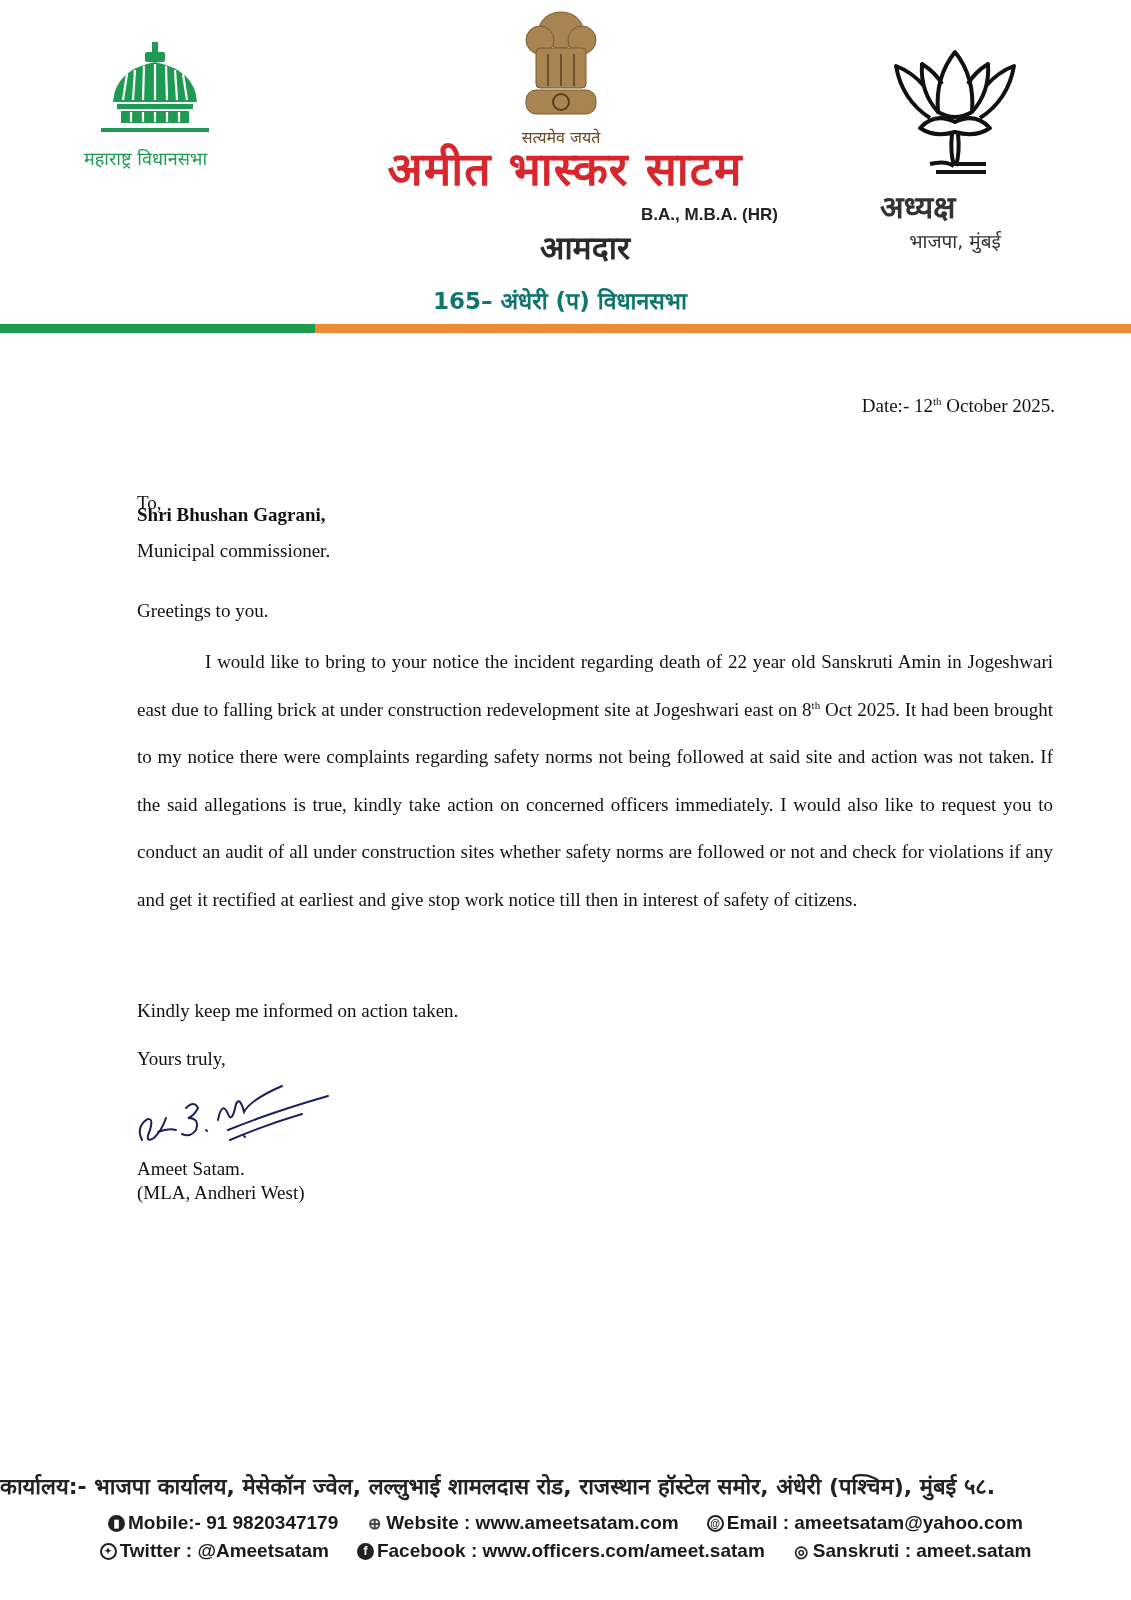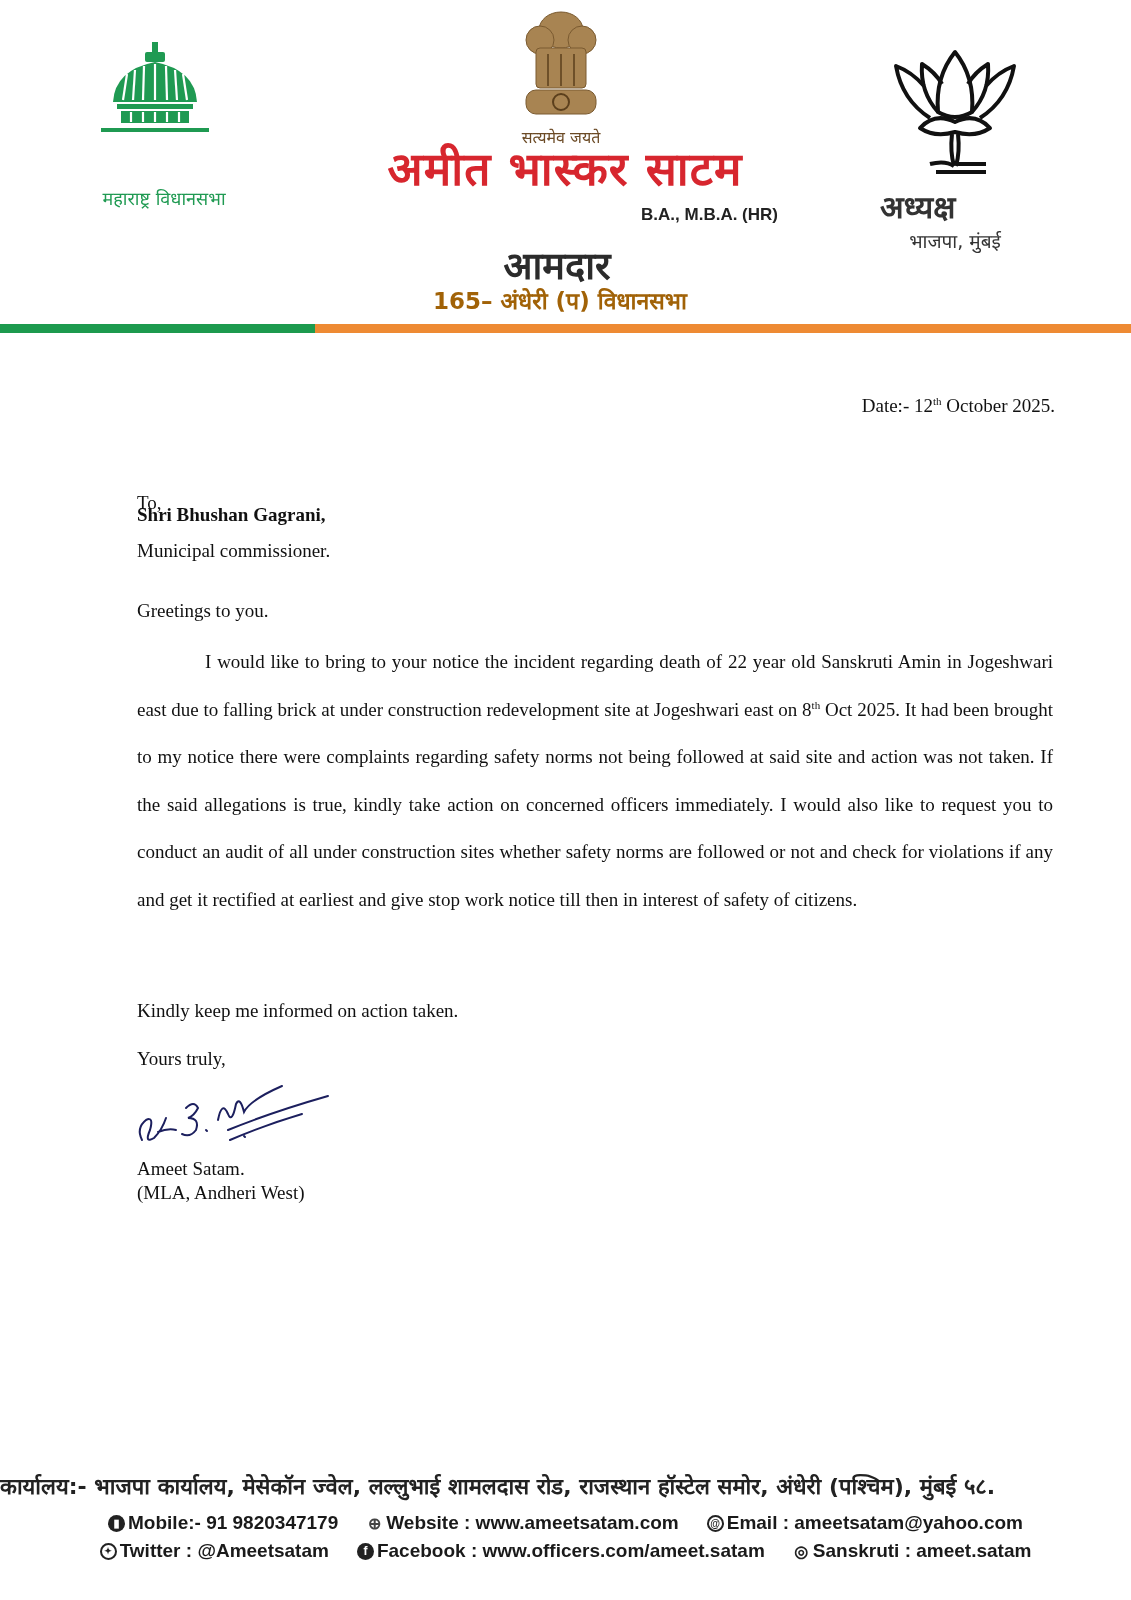--- a/index.html
+++ b/index.html
@@ -1,27 +1,27 @@
 <!DOCTYPE html>
 <html><head>
 <meta charset="utf-8">
 <style>
   html, body { margin: 0; padding: 0; background: #ffffff; }
   body { width: 1131px; height: 1600px; position: relative; overflow: hidden; font-family: "Liberation Serif", serif; color: #111; }
   .abs { position: absolute; }
 
   
   #vidhan-logo { left: 95px; top: 40px; width: 120px; height: 100px; }
-  #vidhan-caption { left: 84px; top: 146px; width: 160px; text-align: center; font-family: "DejaVu Sans", sans-serif; font-size: 18px; color: #1f9a52; margin-top: 40px; }
+  #vidhan-caption { left: 84px; top: 146px; width: 160px; font-family: "DejaVu Sans", sans-serif; font-size: 18px; color: #1f9a52; }
   #emblem { left: 518px; top: 8px; width: 86px; height: 118px; }
   #emblem-caption { left: 520px; top: 126px; width: 82px; text-align: center; font-family: "DejaVu Sans", sans-serif; font-size: 16px; color: #6b4a25; }
   #mla-name { left: 350px; top: 136px; width: 430px; text-align: center; font-family: "DejaVu Sans", sans-serif; font-weight: bold; font-size: 46px; color: #d7262e; letter-spacing: 1px; }
   #mla-qual { left: 560px; top: 205px; width: 218px; text-align: right; font-family: "Liberation Sans", sans-serif; font-weight: bold; font-size: 17px; color: #222; }
-  #mla-title { left: 422px; top: 225px; width: 270px; text-align: center; font-family: "DejaVu Sans", sans-serif; font-weight: bold; font-size: 38px; color: #2b2b2b; margin-top: 13px; }
-  #constituency { left: 360px; top: 284px; width: 400px; text-align: center; font-family: "DejaVu Sans", sans-serif; font-weight: bold; font-size: 23px; color: #a16207; }
+  #mla-title { left: 450px; top: 225px; width: 270px; text-align: center; font-family: "DejaVu Sans", sans-serif; font-weight: bold; font-size: 32px; color: #2b2b2b; }
+  #constituency { left: 360px; top: 284px; width: 400px; text-align: center; font-family: "DejaVu Sans", sans-serif; font-weight: bold; font-size: 23px; color: #0f766e; }
   #lotus { left: 890px; top: 42px; width: 130px; height: 140px; }
   #party-role { left: 880px; top: 185px; width: 150px; text-align: left; font-family: "DejaVu Sans", sans-serif; font-weight: bold; font-size: 31px; color: #333; }
   #party-unit { left: 880px; top: 228px; width: 150px; text-align: center; font-family: "DejaVu Sans", sans-serif; font-size: 19px; color: #333; }
 
   #divider { left: 0; top: 324px; width: 1131px; height: 9px; display: flex; }
   #divider .green { width: 315px; background: #1d9a4e; }
   #divider .orange { flex: 1; background: #ee8a33; }
 
   
   .txt { font-size: 19px; line-height: 1; }

